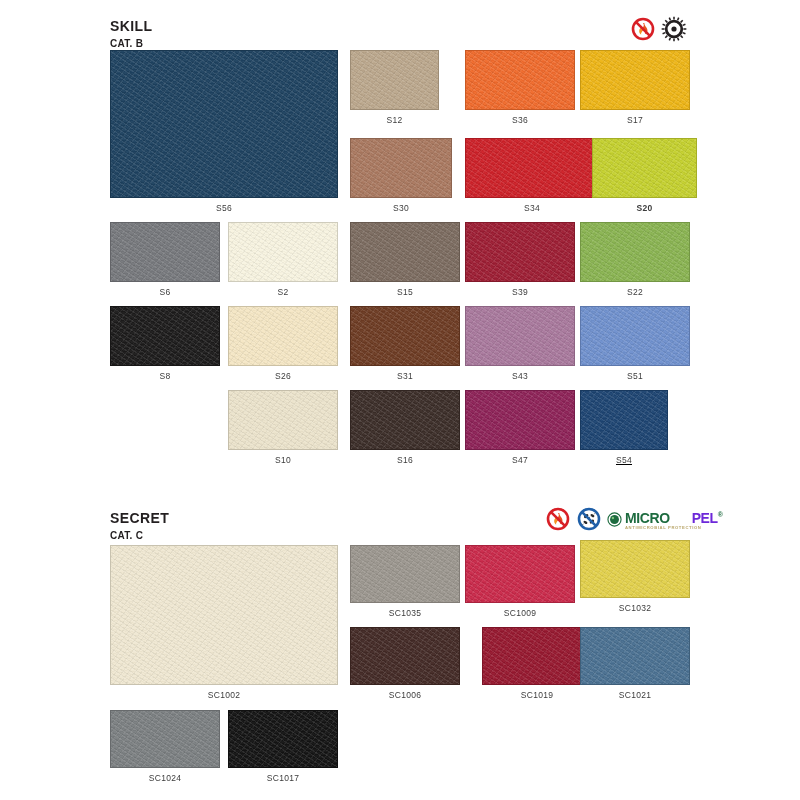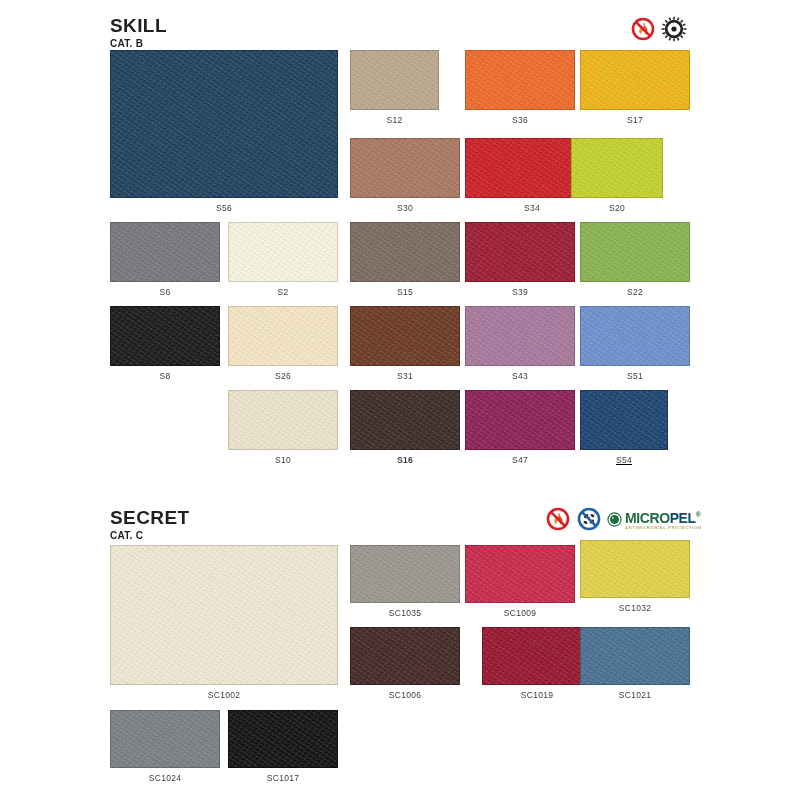--- a/index.html
+++ b/index.html
@@ -11,21 +11,21 @@
     position:relative;
   }
   .page{position:relative;width:800px;height:800px;}
 
   
   .section-head{
     position:absolute;
     left:110px;
   }
   .sec-title{
-    font-size:19px;
+    font-size:14px;
     font-weight:bold;
     letter-spacing:0.4px;
     color:#231f20;
     line-height:20px;
     font-family:"Liberation Sans", sans-serif;
   }
   .sec-sub{
     font-size:10px;
     font-weight:bold;
     letter-spacing:0.3px;
@@ -47,21 +47,21 @@
     height:26px;
   }
   .micropel-text{
     font-family:"Liberation Sans", sans-serif;
     font-weight:bold;
     font-size:14px;
     letter-spacing:-0.4px;
     line-height:13px;
   }
   .mp-a{color:#1d6b3f;}
-  .mp-b{color:#0c4a6e;}
+  .mp-b{color:#6d28d9;padding-left:22px;}
   .mp-reg{font-size:7px;vertical-align:super;color:#1d6b3f;}
   .micropel-sub{
     font-size:4.2px;
     letter-spacing:0.6px;
     color:#b9a66a;
     line-height:5px;
     font-weight:bold;
   }
 
   
@@ -144,29 +144,29 @@
         <div class="swatch-label">S12</div>
       </div>
       <div class="swatch-wrap" style="left: 465px; top: 50px; width: 110px;">
         <div class="swatch" style="height: 60px; background: rgb(239, 106, 44);"></div>
         <div class="swatch-label">S36</div>
       </div>
       <div class="swatch-wrap" style="left: 580px; top: 50px; width: 110px;">
         <div class="swatch" style="height: 60px; background: rgb(237, 181, 22);"></div>
         <div class="swatch-label">S17</div>
       </div>
-      <div class="swatch-wrap" style="left: 350px; top: 138px; width: 110px;">
+      <div class="swatch-wrap" style="left: 350px; top: 138px; width: 102px;">
         <div class="swatch" style="height: 60px; background: rgb(169, 120, 95);"></div>
         <div class="swatch-label">S30</div>
       </div>
       <div class="swatch-wrap" style="left: 465px; top: 138px; width: 134px;">
         <div class="swatch" style="height: 60px; background: rgb(204, 32, 40);"></div>
         <div class="swatch-label">S34</div>
       </div>
-      <div class="swatch-wrap" style="left: 571px; top: 138px; width: 92px;">
+      <div class="swatch-wrap" style="left: 592px; top: 138px; width: 105px; font-weight: bold;">
         <div class="swatch" style="height: 60px; background: rgb(196, 208, 46);"></div>
         <div class="swatch-label">S20</div>
       </div>
       <div class="swatch-wrap" style="left: 110px; top: 222px; width: 110px;">
         <div class="swatch" style="height: 60px; background: rgb(118, 120, 124);"></div>
         <div class="swatch-label">S6</div>
       </div>
       <div class="swatch-wrap" style="left: 228px; top: 222px; width: 110px;">
         <div class="swatch" style="height: 60px; background: rgb(247, 243, 224);"></div>
         <div class="swatch-label">S2</div>
@@ -200,21 +200,21 @@
         <div class="swatch-label">S43</div>
       </div>
       <div class="swatch-wrap" style="left: 580px; top: 306px; width: 110px;">
         <div class="swatch" style="height: 60px; background: rgb(111, 144, 205);"></div>
         <div class="swatch-label">S51</div>
       </div>
       <div class="swatch-wrap" style="left: 228px; top: 390px; width: 110px;">
         <div class="swatch" style="height: 60px; background: rgb(235, 227, 203);"></div>
         <div class="swatch-label">S10</div>
       </div>
-      <div class="swatch-wrap" style="left: 350px; top: 390px; width: 110px; font-weight: bold;">
+      <div class="swatch-wrap" style="left: 350px; top: 390px; width: 110px;">
         <div class="swatch" style="height: 60px; background: rgb(59, 45, 40);"></div>
         <div class="swatch-label">S16</div>
       </div>
       <div class="swatch-wrap" style="left: 465px; top: 390px; width: 110px;">
         <div class="swatch" style="height: 60px; background: rgb(141, 34, 87);"></div>
         <div class="swatch-label">S47</div>
       </div>
       <div class="swatch-wrap" style="left: 580px; top: 390px; width: 88px; text-decoration: underline;">
         <div class="swatch" style="height: 60px; background: rgb(29, 68, 114);"></div>
         <div class="swatch-label">S54</div>

